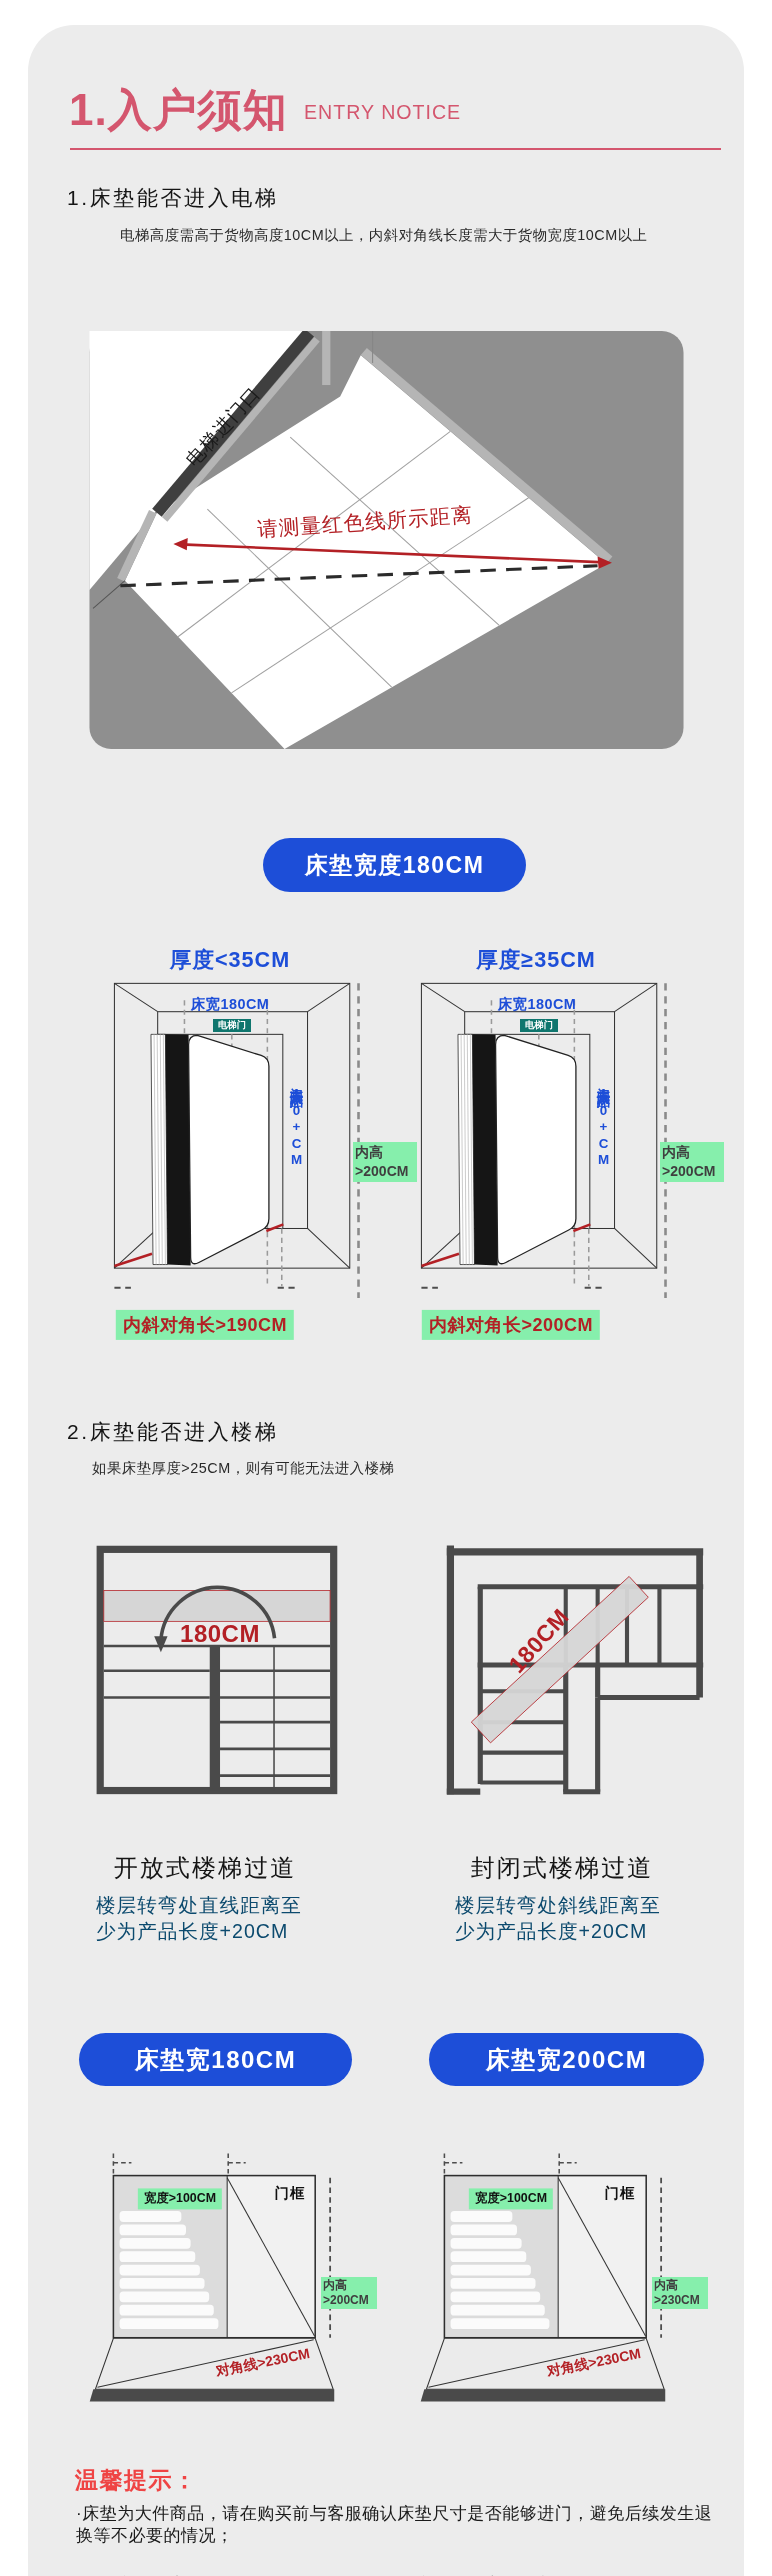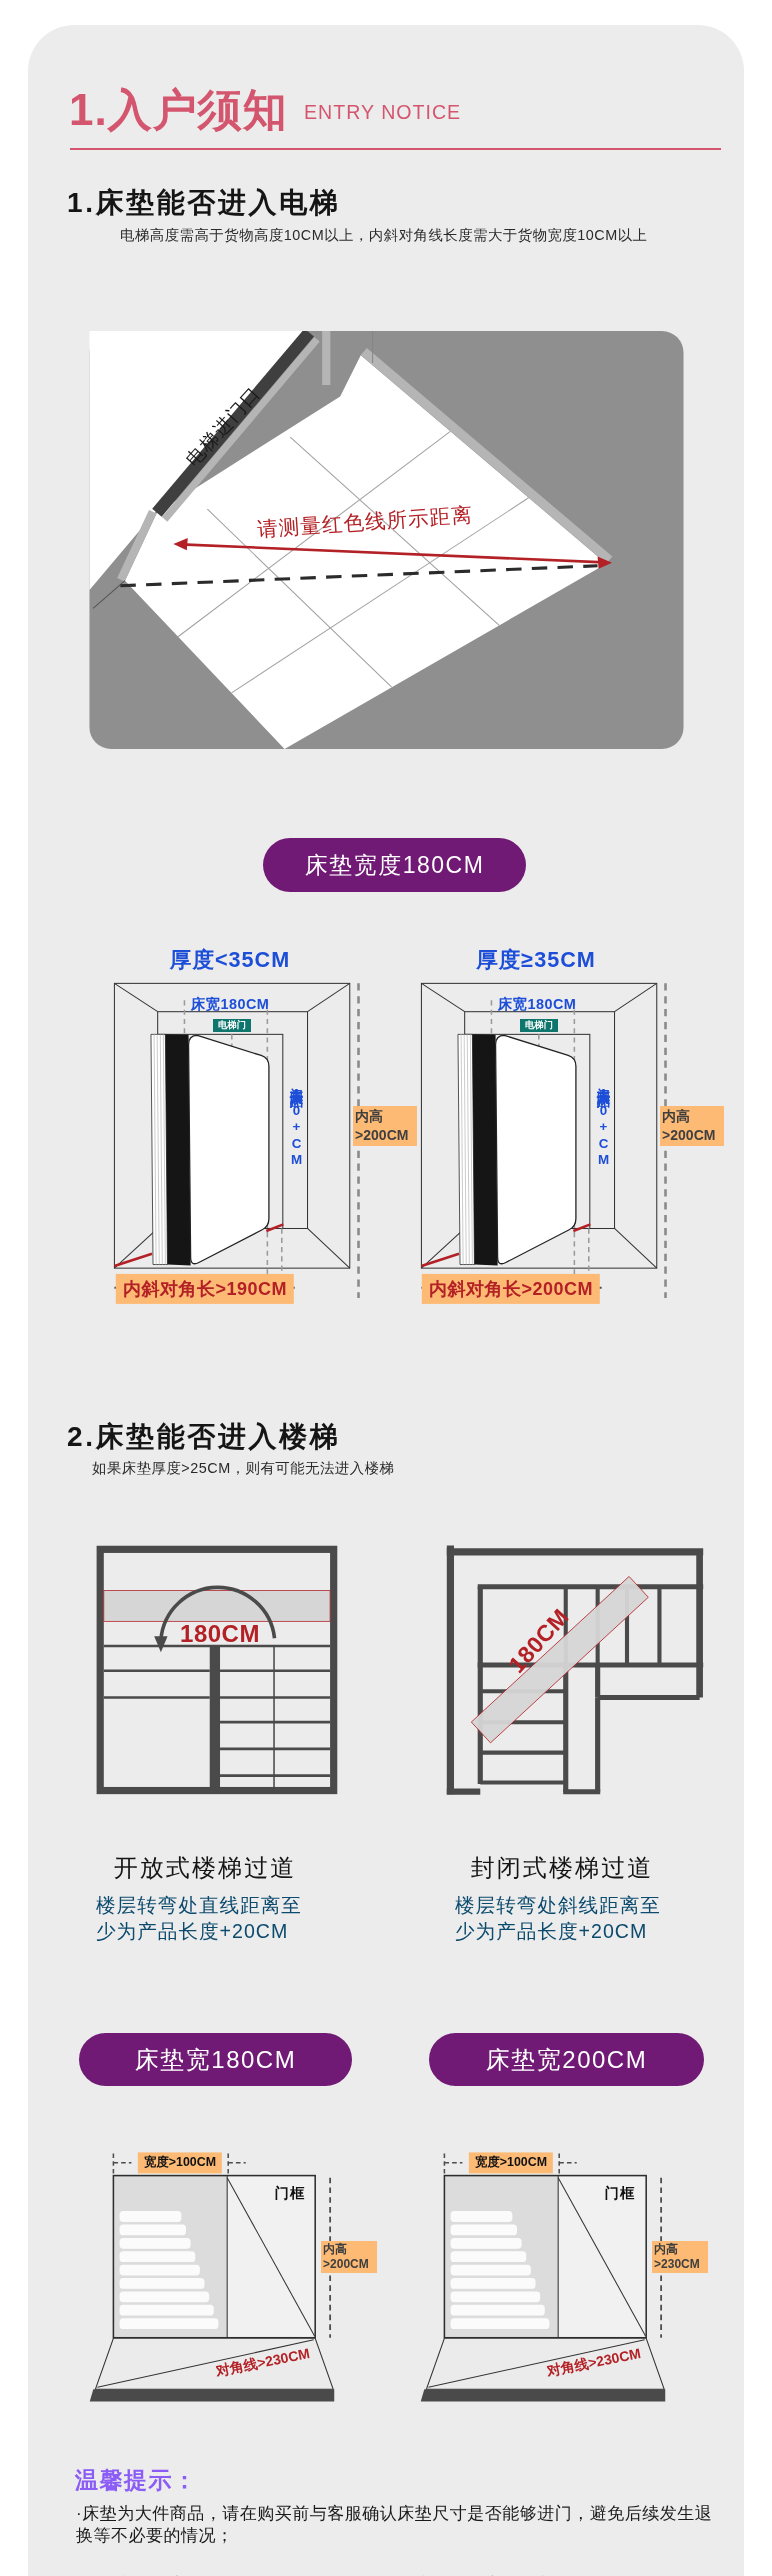--- a/index.html
+++ b/index.html
@@ -4,39 +4,39 @@
 <style>
   html,body{margin:0;padding:0;background:#ffffff;}
   body{font-family:"Liberation Sans","DejaVu Sans",sans-serif;}
   .page{position:relative;width:773px;height:2776px;background:#ffffff;overflow:hidden;}
   .abs{position:absolute;}
   .card{left:28px;top:25px;width:716px;height:2730px;background:#ececec;border-radius:46px;}
   
   .title-zh{left:69px;top:81px;font-size:44px;font-weight:bold;color:#d4566e;letter-spacing:1px;}
   .title-en{left:304px;top:101px;font-size:19.6px;color:#d4566e;letter-spacing:1px;}
   .divider{left:70px;top:148px;width:651px;height:1.5px;background:#d4566e;}
-  .sec-head{font-size:28px;font-weight:bold;color:#151515;letter-spacing:2.6px;}
+  .sec-head{font-size:21px;font-weight:normal;color:#151515;letter-spacing:2.6px;}
   .sec-sub{font-size:14.4px;color:#2a2a2a;letter-spacing:0.5px;}
-  .badge{background:#701a75;border-radius:27px;color:#ffffff;font-weight:normal;
+  .badge{background:#1d4ed8;border-radius:27px;color:#ffffff;font-weight:bold;
          display:flex;align-items:center;justify-content:center;letter-spacing:1.5px;}
   .badge-lg{font-size:23px;}
   .badge-xl{font-size:24px;}
   .ctr{transform:translate(-50%,-50%);}
   .nowrap{white-space:nowrap;}
   
   .gray-t{color:#1d4ed8;font-weight:bold;}
   .door-tag{background:#0f766e;color:#ffffff;font-weight:bold;font-size:9.3px;
             display:flex;align-items:center;justify-content:center;}
   .vtext{writing-mode:vertical-rl;text-orientation:upright;}
-  .whitebox{background:#fdba74;}
+  .whitebox{background:#86efac;margin-top:36px;}
   .red-t{color:#b32025;font-weight:bold;}
   .dark-t{color:#3f3f3f;font-weight:bold;}
   .stair-name{font-size:24px;font-weight:500;color:#151515;letter-spacing:2.1px;text-align:center;}
   .stair-cap{font-size:19.6px;color:#0c4a6e;letter-spacing:1px;line-height:26px;}
-  .tips-head{font-size:23px;font-weight:bold;color:#8b5cf6;letter-spacing:1.5px;}
+  .tips-head{font-size:23px;font-weight:bold;color:#ef4444;letter-spacing:1.5px;}
   .tips-item{font-size:17px;color:#1a1a1a;line-height:22px;letter-spacing:0.5px;width:639px;}
 </style>
 </head>
 <body>
 
 <div class="page">
   <div class="abs card"></div>
 
   <div class="abs title-zh nowrap">1.入户须知</div>
   <div class="abs title-en nowrap">ENTRY NOTICE</div>

